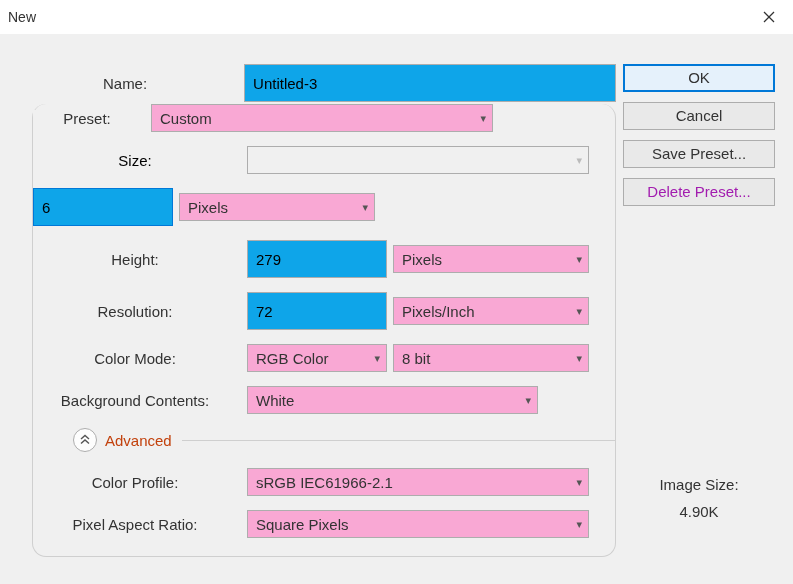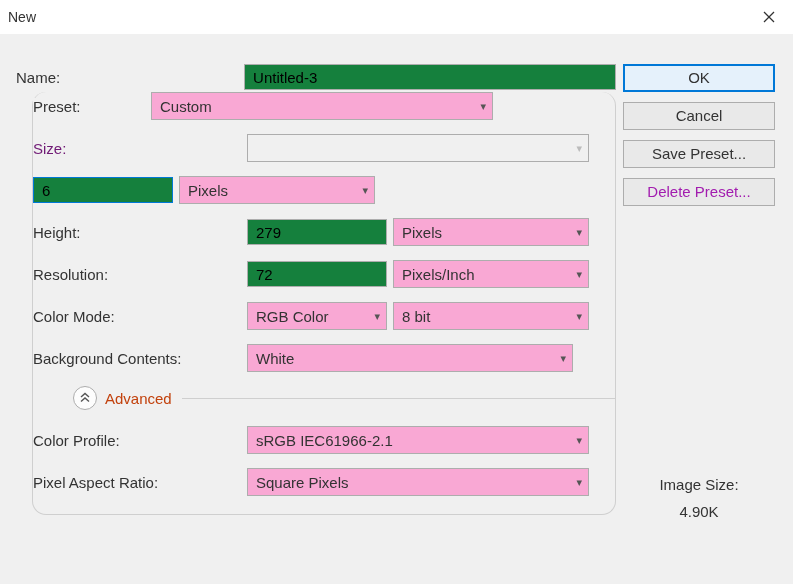--- a/index.html
+++ b/index.html
@@ -55,32 +55,32 @@
     flex-direction: column;
     gap: 10px;
   }
   .row {
     display: flex;
     align-items: center;
     margin-bottom: 14px;
   }
   .label {
     width: 220px;
-    text-align: left;
+    text-align: center;
     padding-right: 10px;
     color: #333;
     font-size: 15px;
   }
   .label.disabled {
-    color: #701a75;
+    color: #000000;
   }
   input.text {
-    height: 26px;
+    height: 38px;
     border: 1px solid #adadad;
-    background: #15803d;
+    background: #0ea5e9;
     padding: 0 8px;
     font-size: 15px;
     font-family: inherit;
     box-sizing: border-box;
   }
   input.text.active {
     border: 1px solid #0078d7;
     outline: none;
   }
   .dropdown {
@@ -252,21 +252,21 @@
           <span class="chev">▾</span>
         </div>
         <div class="dropdown" style="width:196px; margin-left:6px">
           <span>8 bit</span>
           <span class="chev">▾</span>
         </div>
       </div>
 
       <div class="row">
         <div class="label" style="width:204px">Background Contents:</div>
-        <div class="dropdown" style="width:326px">
+        <div class="dropdown" style="width:291px">
           <span>White</span>
           <span class="chev">▾</span>
         </div>
       </div>
 
       <div class="adv-header">
         <div class="adv-toggle">
           <svg viewBox="0 0 12 12">
             <polyline points="2,5 6,1.5 10,5" fill="none" stroke="#555" stroke-width="1.4"></polyline>
             <polyline points="2,9.5 6,6 10,9.5" fill="none" stroke="#555" stroke-width="1.4"></polyline>

